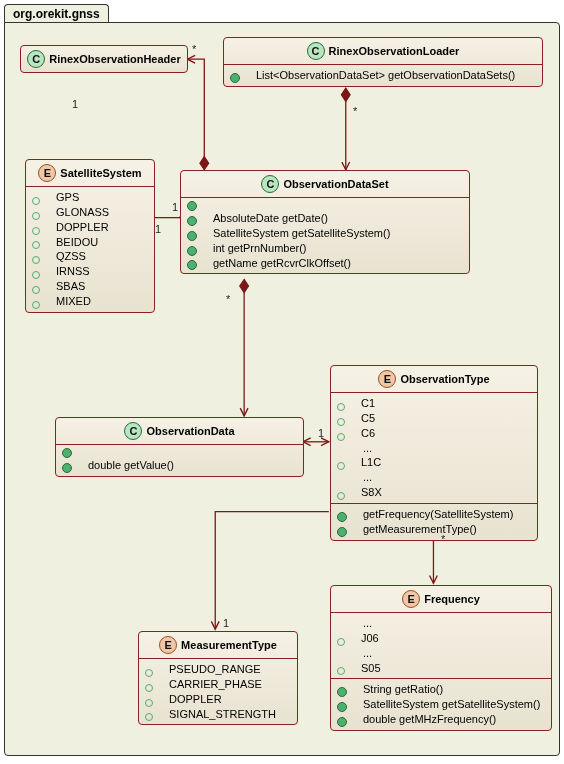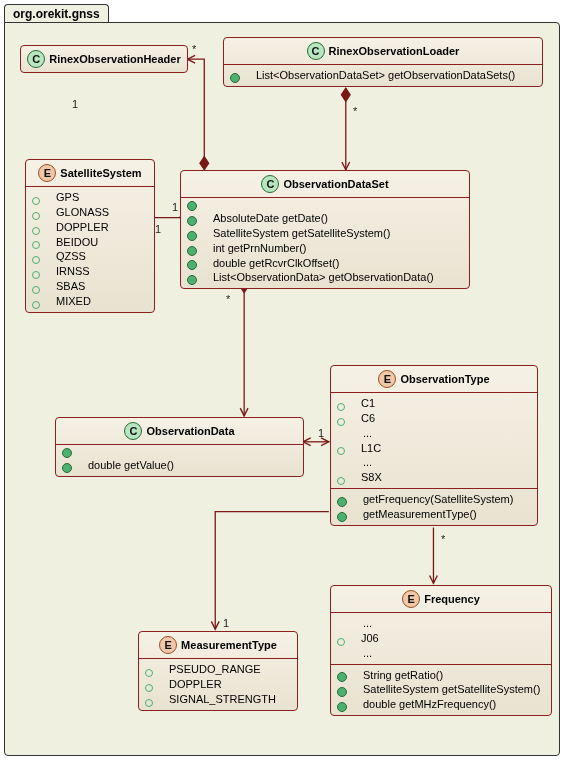--- a/index.html
+++ b/index.html
@@ -193,25 +193,21 @@
         <div class="row">
             <span class="pub"></span>
             <span>SatelliteSystem getSatelliteSystem()</span>
           </div>
         <div class="row">
             <span class="pub"></span>
             <span>int getPrnNumber()</span>
           </div>
         <div class="row">
             <span class="pub"></span>
-            <span>double getRcvrClkOffset()</span>
-          </div>
-        <div class="row">
-            <span class="pub"></span>
-            <span>List&lt;ObservationData&gt; getObservationData()</span>
+            <span>getName getRcvrClkOffset()</span>
           </div>
       </div>
     </div>
 
     <div class="classbox" style="left:50px; top:394px; width:249px;">
       <div class="title">
         <span class="badge C">C</span>
         <span>ObservationData</span>
       </div>
       <div class="body">
@@ -230,20 +226,24 @@
         <span class="badge E">E</span>
         <span>ObservationType</span>
       </div>
       <div class="body">
         <div class="row">
             <span class="enu"></span>
             <span>C1</span>
           </div>
         <div class="row">
             <span class="enu"></span>
+            <span>C5</span>
+          </div>
+        <div class="row">
+            <span class="enu"></span>
             <span>C6</span>
           </div>
         <div class="row">
             <span style="width:10px"></span>
             <span>...</span>
           </div>
         <div class="row">
             <span class="enu"></span>
             <span>L1C</span>
           </div>
@@ -274,20 +274,24 @@
         <span class="badge E">E</span>
         <span>MeasurementType</span>
       </div>
       <div class="body">
         <div class="row">
             <span class="enu"></span>
             <span>PSEUDO_RANGE</span>
           </div>
         <div class="row">
             <span class="enu"></span>
+            <span>CARRIER_PHASE</span>
+          </div>
+        <div class="row">
+            <span class="enu"></span>
             <span>DOPPLER</span>
           </div>
         <div class="row">
             <span class="enu"></span>
             <span>SIGNAL_STRENGTH</span>
           </div>
       </div>
     </div>
 
     <div class="classbox" style="left:325px; top:562px; width:222px;">
@@ -300,20 +304,24 @@
             <span style="width:10px"></span>
             <span>...</span>
           </div>
         <div class="row">
             <span class="enu"></span>
             <span>J06</span>
           </div>
         <div class="row">
             <span style="width:10px"></span>
             <span>...</span>
+          </div>
+        <div class="row">
+            <span class="enu"></span>
+            <span>S05</span>
           </div>
       </div>
       <div class="sep"></div>
       <div class="body">
         <div class="row">
             <span class="pub"></span>
             <span>String getRatio()</span>
           </div>
         <div class="row">
             <span class="pub"></span>

